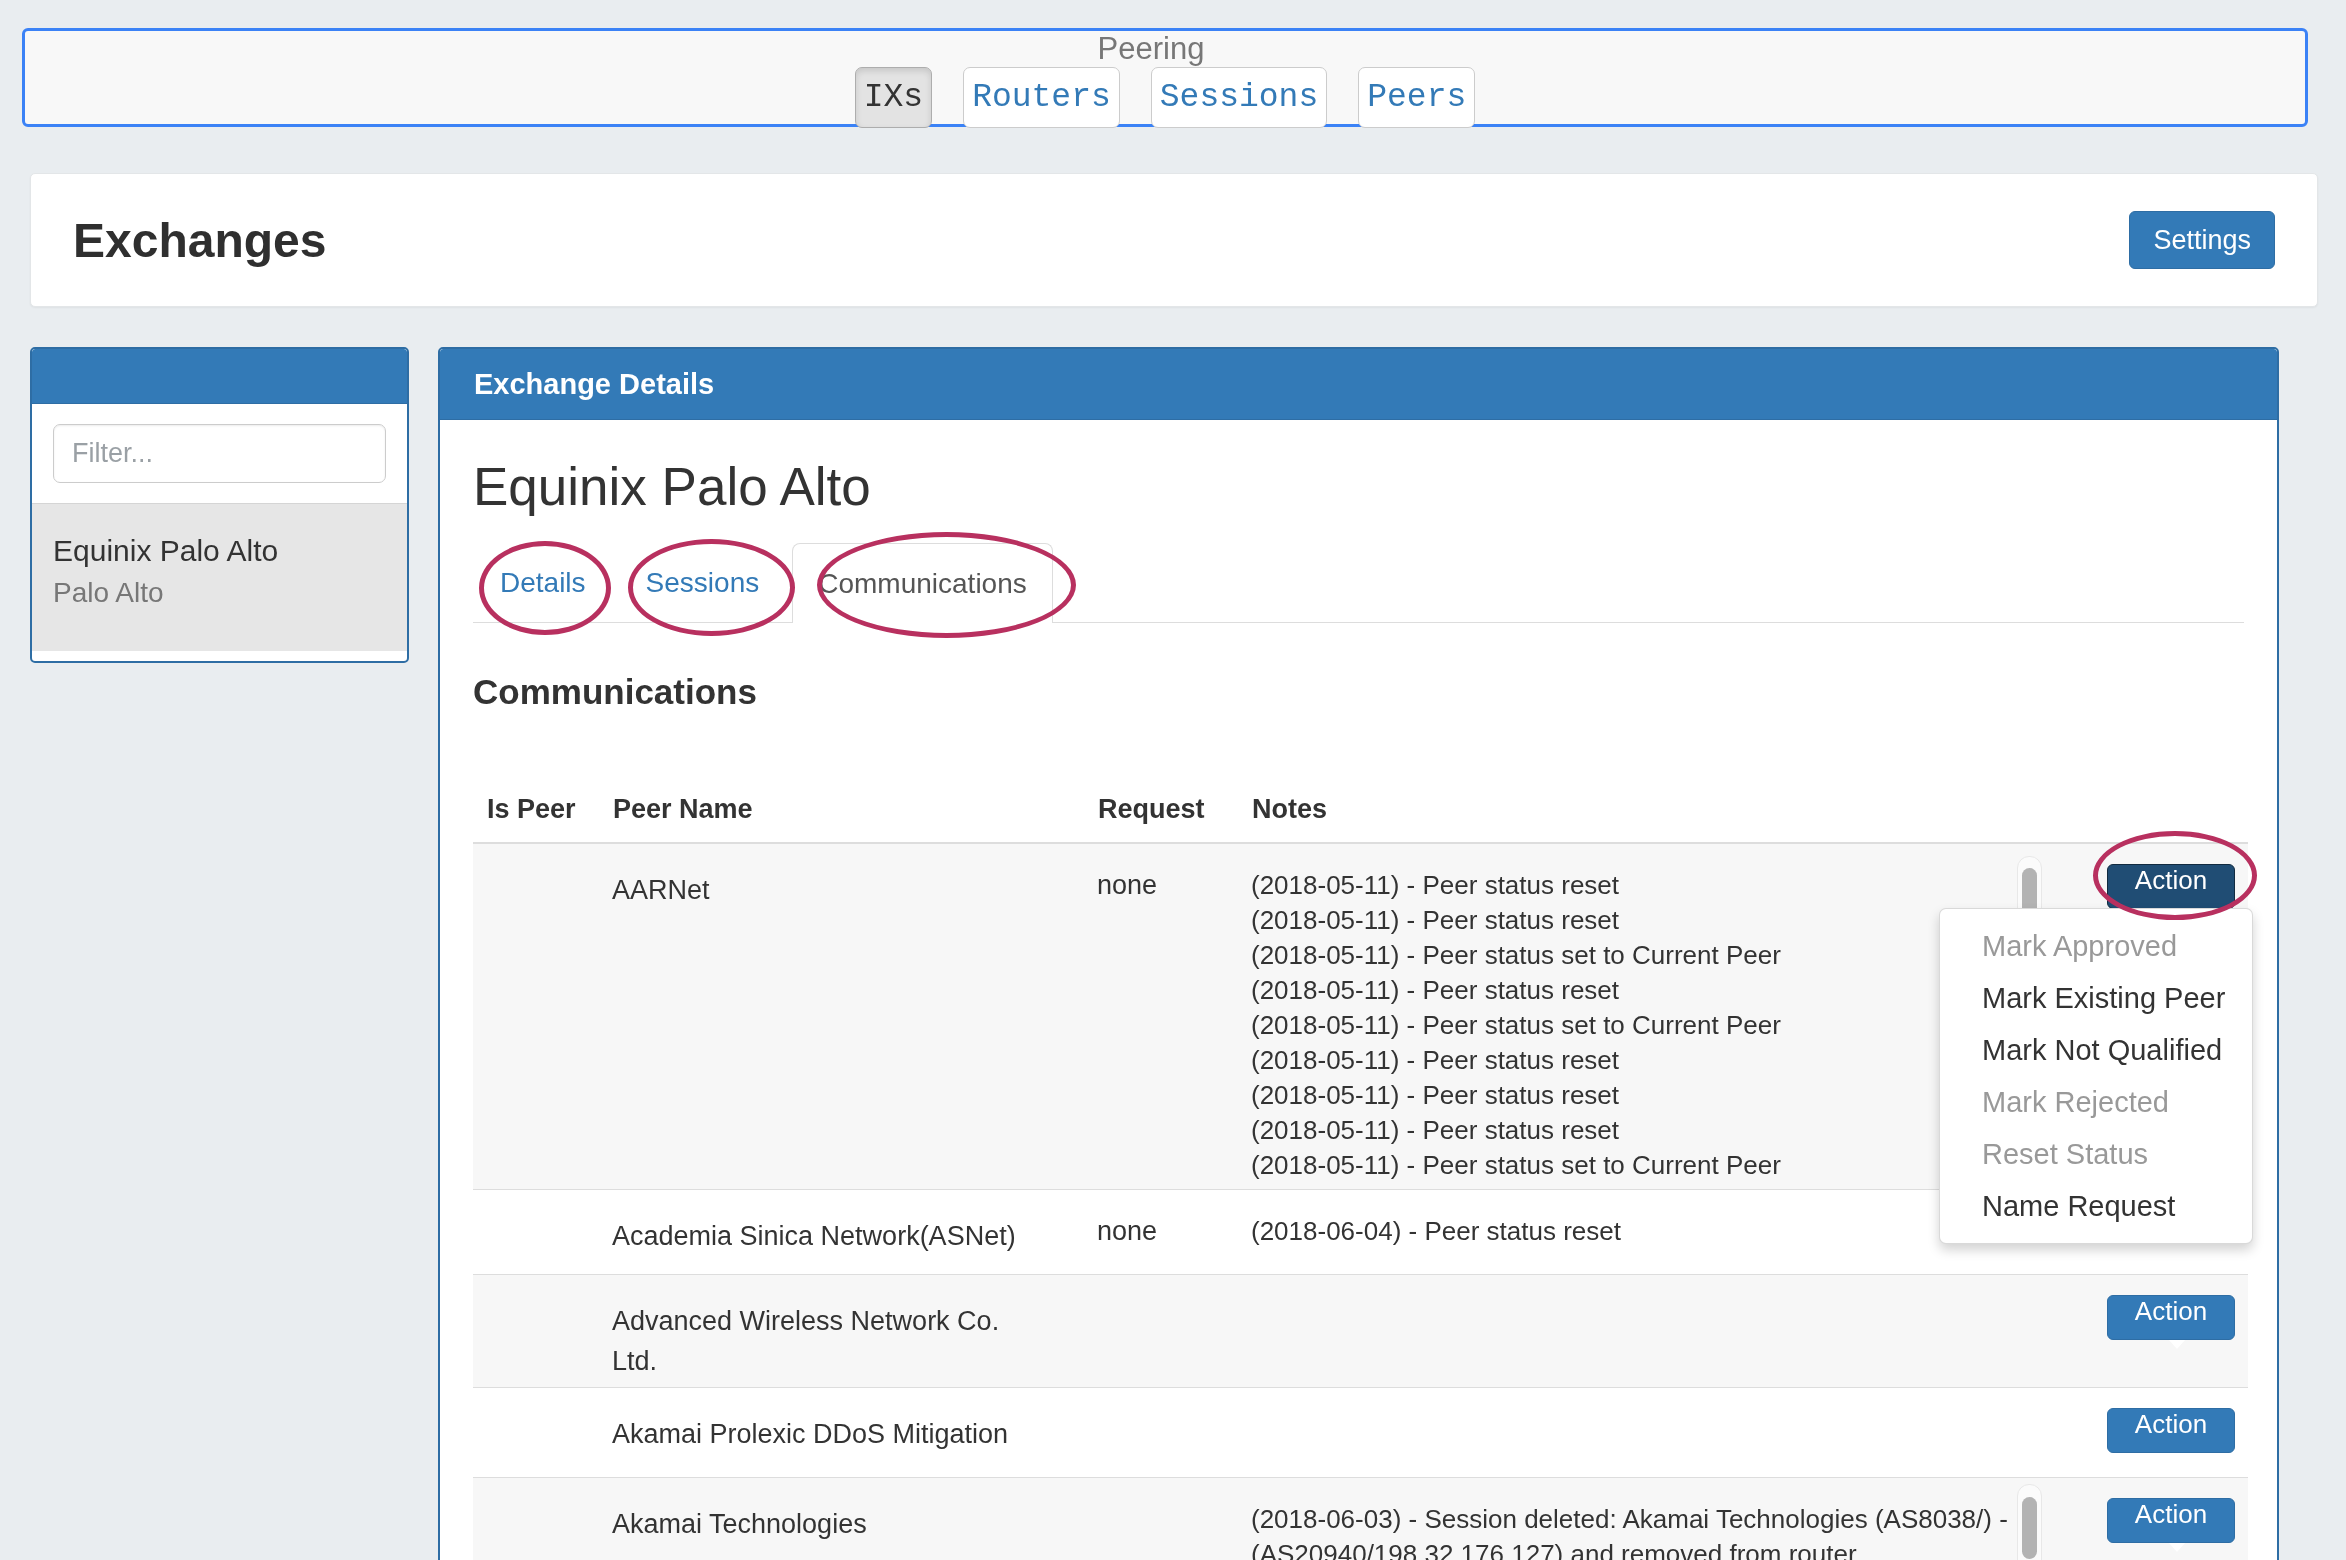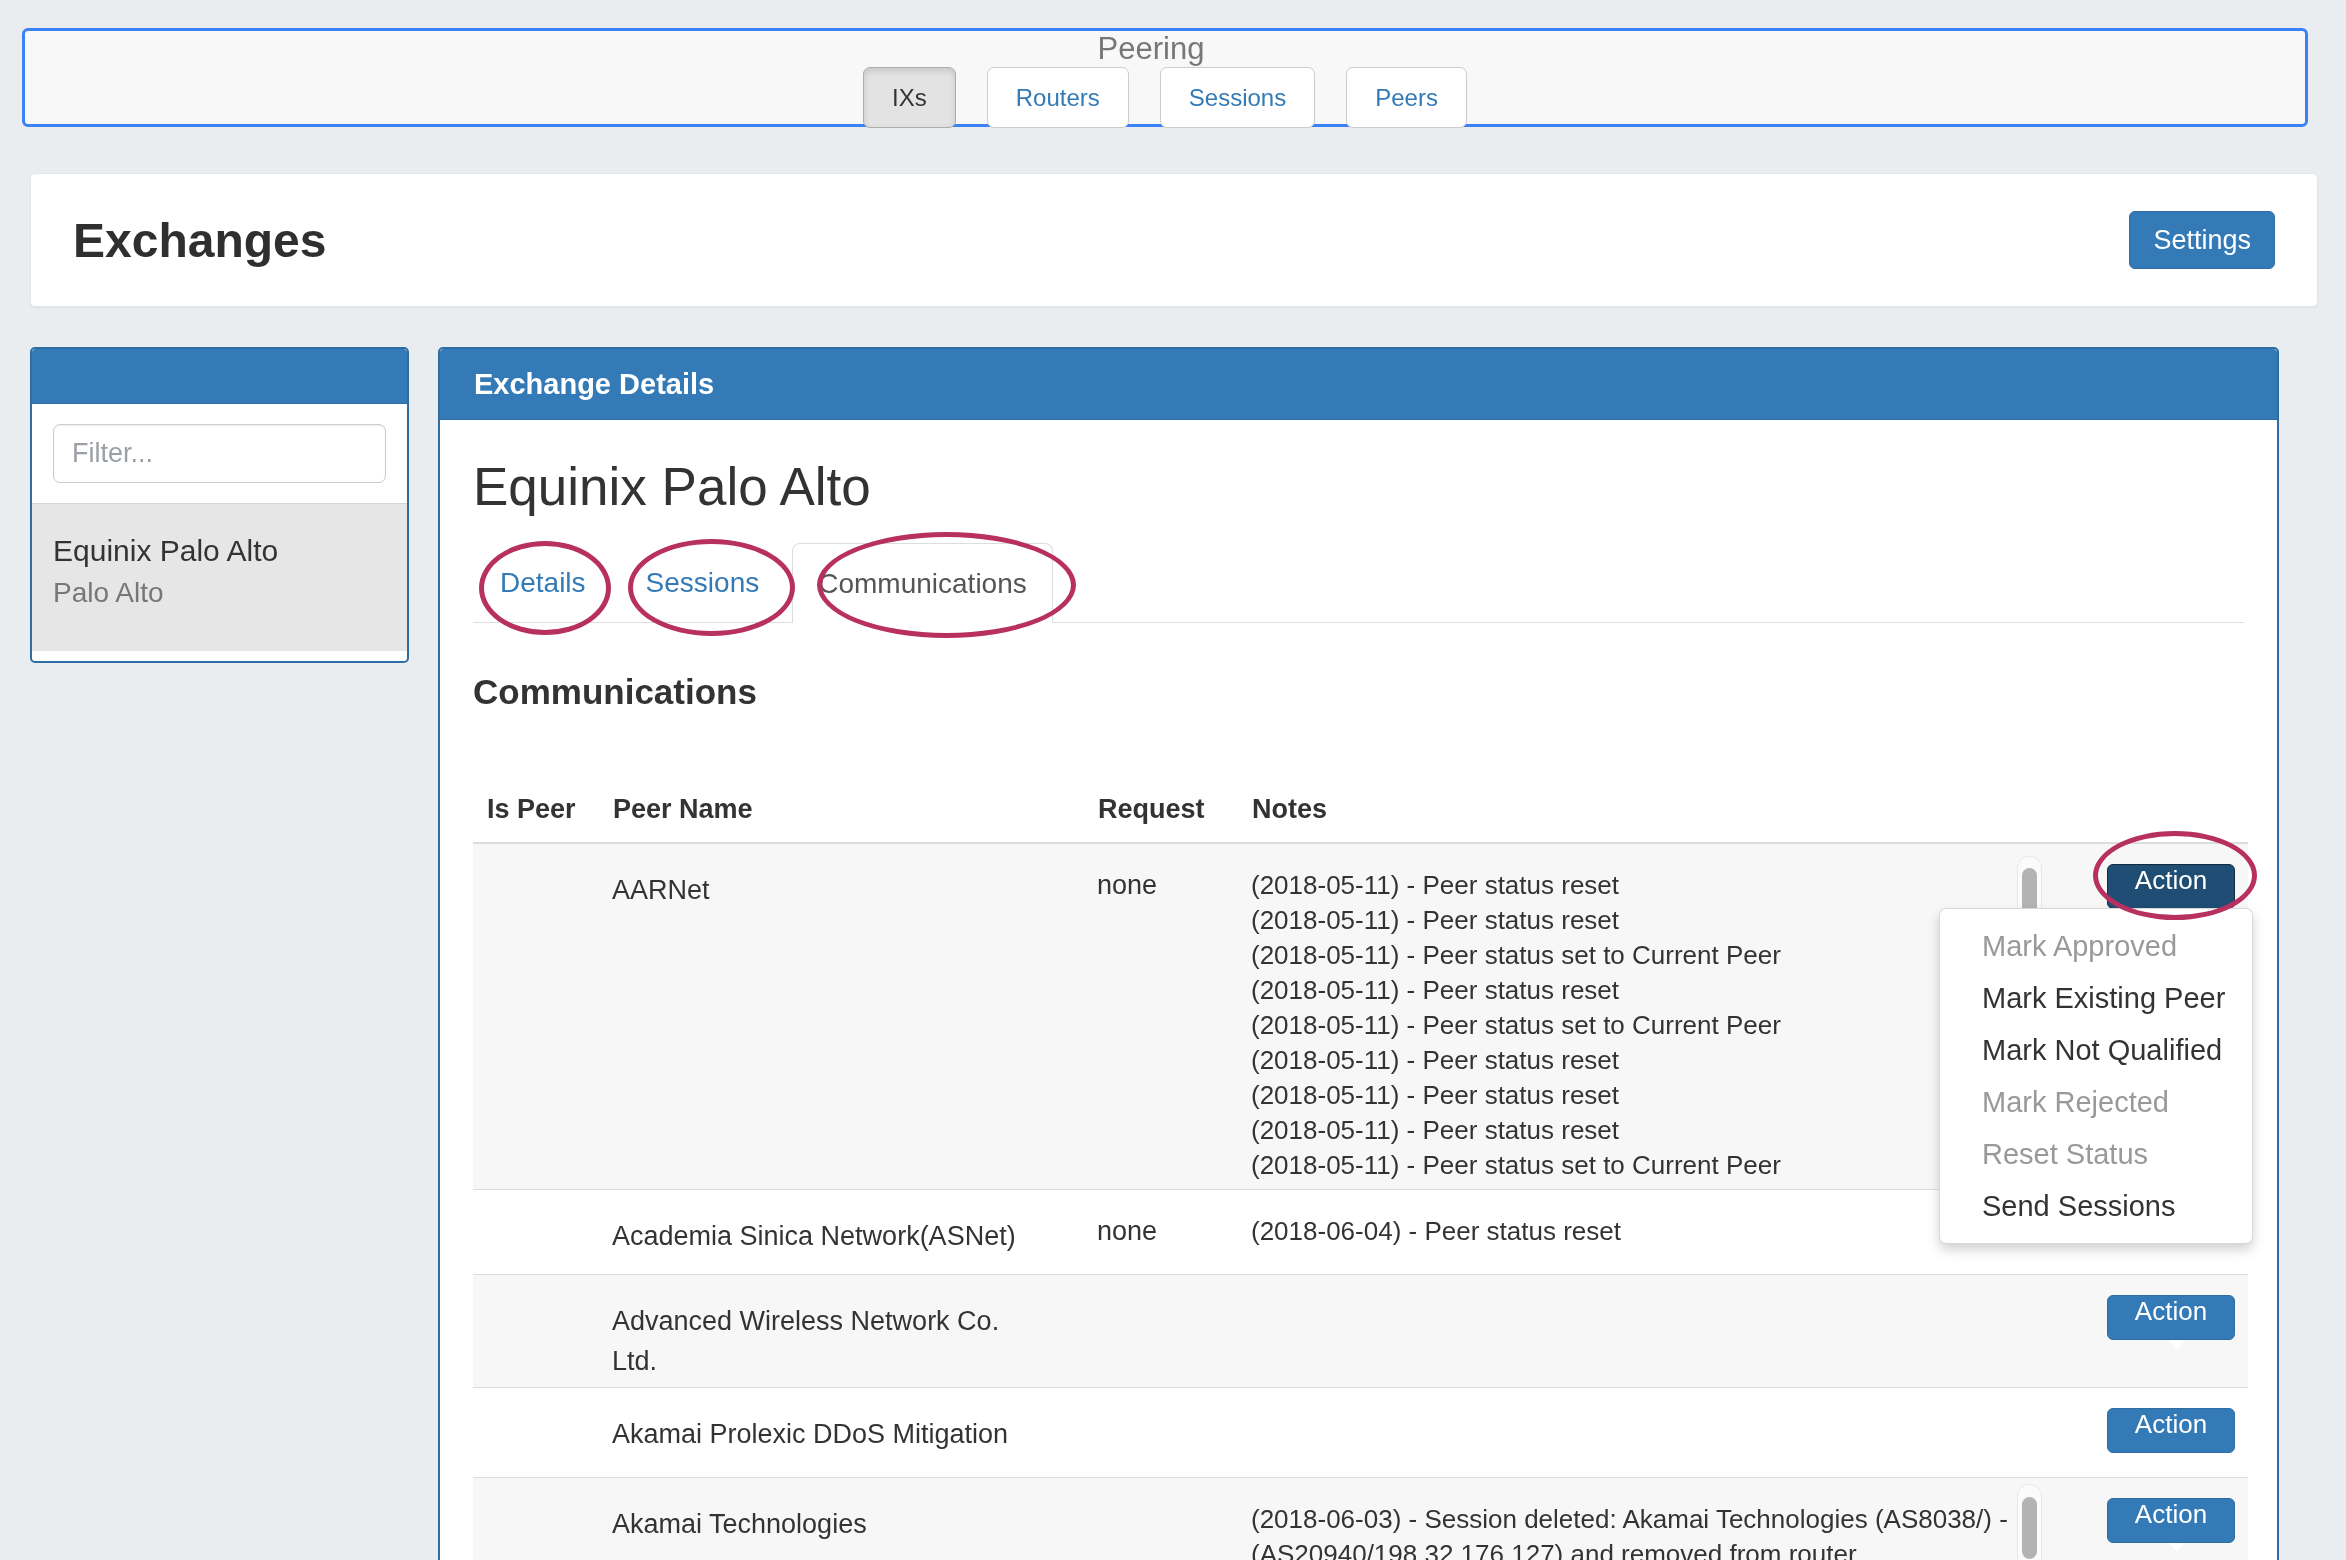--- a/index.html
+++ b/index.html
@@ -12,23 +12,23 @@
   }
   
   .navbar {
     position:absolute; left:22px; top:28px; width:2286px; height:99px;
     background:#f8f8f8; border:3px solid #3b82f6; border-radius:6px;
     display:flex; align-items:center;flex-direction:column;
   }
   .brand { font-size:31px; color:#777; margin-left:42px; margin-right:70px; }
   .nav-btns { display:flex; gap:31px; }
   .nav-btn {
-    height:61px; padding:0 28px; font-size:24px; border-radius:7px;
+    height:61px; padding:0 8px; font-size:33px; border-radius:7px;
     background:#fff; border:1px solid #ccc; color:#337ab7; cursor:pointer;
-    font-family:Liberation Sans, sans-serif;
+    font-family:Liberation Mono, monospace;
   }
   .nav-btn.active {
     background:#e3e3e3; border-color:#adadad; color:#333;
     box-shadow:inset 0 3px 6px rgba(0,0,0,.125);
   }
   
   .page-card {
     position:absolute; left:30px; top:173px; width:2288px; height:134px;
     background:#fff; border:1px solid #e3e6e8; border-radius:5px;
     box-shadow:0 1px 2px rgba(0,0,0,.05);
@@ -255,19 +255,19 @@
     </table>
   </div>
 </section>
 
 <div class="dropdown-menu" id="action-menu">
     <div class="menu-item muted">Mark Approved</div>
     <div class="menu-item">Mark Existing Peer</div>
     <div class="menu-item">Mark Not Qualified</div>
     <div class="menu-item muted">Mark Rejected</div>
     <div class="menu-item muted">Reset Status</div>
-    <div class="menu-item">Send Sessions</div>
+    <div class="menu-item">Name Request</div>
   </div>
 
 <div class="annotation ann-details"></div>
 <div class="annotation ann-sessions"></div>
 <div class="annotation ann-communications"></div>
 <div class="annotation ann-action"></div>
 
 </body></html>

